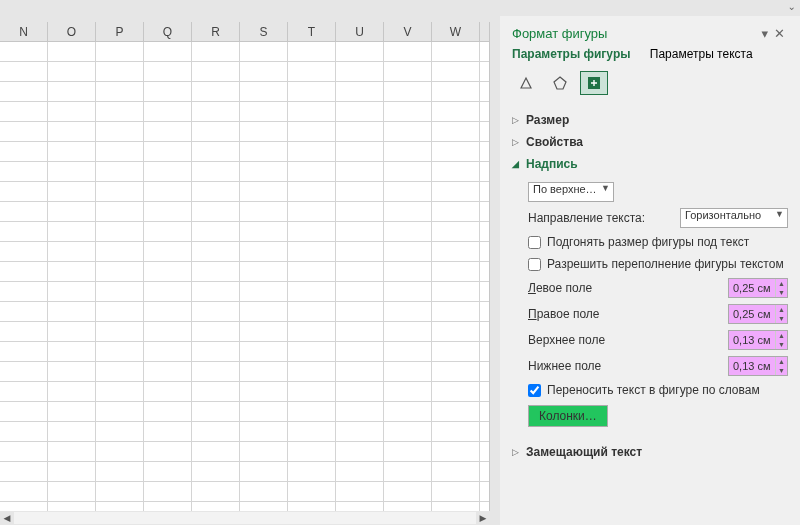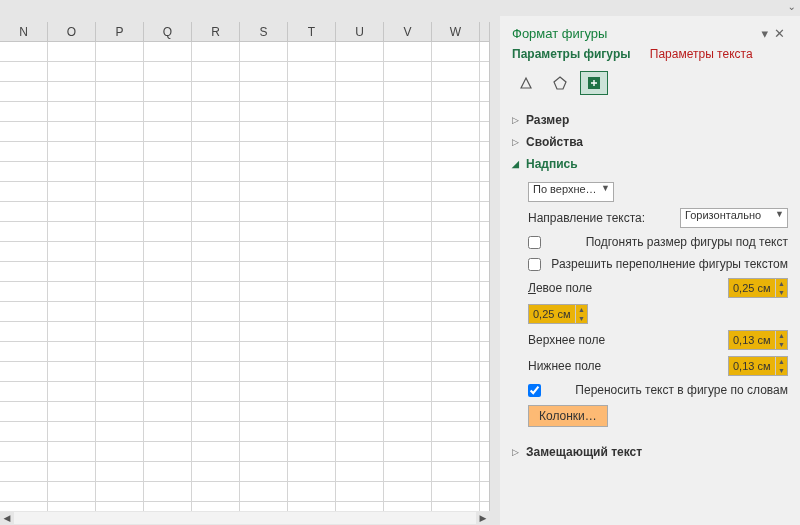--- a/index.html
+++ b/index.html
@@ -14,43 +14,43 @@
   .grid .row div { width: 48px; border-right: 1px solid #d4d4d4; }
   .vscrold { position:absolute; right:0; top:22px; width:16px; height:18px; background:#e6e6e6; border-left:1px solid #c6c6c6; display:flex; align-items:center; justify-content:center; font-size:9px; color:#555; }
   .hscroll { position: absolute; left: 0; width: 490px; bottom: 0; height: 14px; background: #e6e6e6; display:flex; align-items:center; }
   .hscroll .arrow{ width:14px; text-align:center; font-size:9px; color:#555;}
   .hscroll .track{ flex:1; height:12px; background:#f3f3f3; position:relative;}
   .panel { position: absolute; left: 500px; right: 0; top: 16px; bottom: 0; background: #f0f0f0; padding: 10px 12px; }
   .panel-title-row { display:flex; align-items:center; }
   .panel-title { color: #15803d; font-size: 13px; font-weight: 400; flex:1; }
   .panel-ctl { font-size:13px; color:#666; padding:0 3px; cursor:pointer; }
   .tabs { margin-top: 6px; font-size: 12px; }
-  .tabs span { margin-right: 16px; cursor: pointer; color: #b91c1c; }
+  .tabs span { margin-right: 16px; cursor: pointer; color: #000000; }
   .tabs span.active { color: #217346; font-weight: bold; }
   .iconrow { margin: 10px 0 14px 0; display:flex; gap:6px; }
   .icnbtn { width:28px; height:24px; border:1px solid transparent; display:flex; align-items:center; justify-content:center; cursor:pointer; }
   .icnbtn.active { background:#cce3d8; border-color:#217346; }
   .icnbtn svg { width:16px; height:16px; }
   .section { padding: 4px 0; font-size: 12px; cursor:pointer; display:flex; align-items:center; gap:4px; }
   .section .tri { font-size:9px; color:#666; width:10px; }
   .section.exp { color:#217346; font-weight:bold; }
   .section.exp .tri { color:#217346; }
   .body { padding: 4px 0 6px 16px; }
   .frow { display:flex; align-items:center; height:26px; font-size:12px; color:#333; }
   .frow .lbl { flex:1; }
   .underline-first::first-letter { text-decoration: underline; }
   .dd { width:86px; height:20px; border:1px solid #aaa; background:#fff; font-size:11px; padding:0 4px; display:flex; position:relative; cursor:pointer; }
   .dd .car { position:absolute; right:3px; font-size:9px; color:#555;}
   .dd.wide{ width:108px;}
-  .chk { display:flex; align-items:center; height:22px; gap:6px; font-size:12px; cursor:pointer;justify-content:space-between;}
+  .chk { display:flex; align-items:center; height:22px; gap:6px; font-size:12px; cursor:pointer;}
   .chk input { width:13px; height:13px; }
-  .spin { width:60px; height:20px; border:1px solid #aaa; background:#eab308; display:flex; align-items:center; font-size:11px; position:relative; padding:0 4px;}
+  .spin { width:60px; height:20px; border:1px solid #aaa; background:#f0abfc; display:flex; align-items:center; font-size:11px; position:relative; padding:0 4px;}
   .spin .updn{ position:absolute; right:0; top:0; bottom:0; width:12px; border-left:1px solid #ccc; display:flex; flex-direction:column;}
   .spin .updn span{ flex:1; font-size:7px; line-height:9px; text-align:center; color:#555; cursor:pointer;}
-  .btn { display:inline-block; padding:3px 10px; border:1px solid #aaa; background:#fdba74; font-size:12px; cursor:pointer; margin-top:4px;}
+  .btn { display:inline-block; padding:3px 10px; border:1px solid #aaa; background:#22c55e; font-size:12px; cursor:pointer; margin-top:4px;}
 </style>
 </head>
 <body>
 
 <div class="topbar">
   <span class="drop">⌄</span>
 </div>
 
 <div class="sheet">
   <div class="colhdr">
@@ -433,20 +433,21 @@
       <span class="lbl underline-first">Левое поле</span>
       <div class="spin">
           <span>0,25 см</span>
           <div class="updn">
             <span>▲</span>
             <span>▼</span>
           </div>
         </div>
     </div>
     <div class="frow">
+      <span class="lbl underline-first">Правое поле</span>
       <div class="spin">
           <span>0,25 см</span>
           <div class="updn">
             <span>▲</span>
             <span>▼</span>
           </div>
         </div>
     </div>
     <div class="frow">
       <span class="lbl">Верхнее поле</span>

